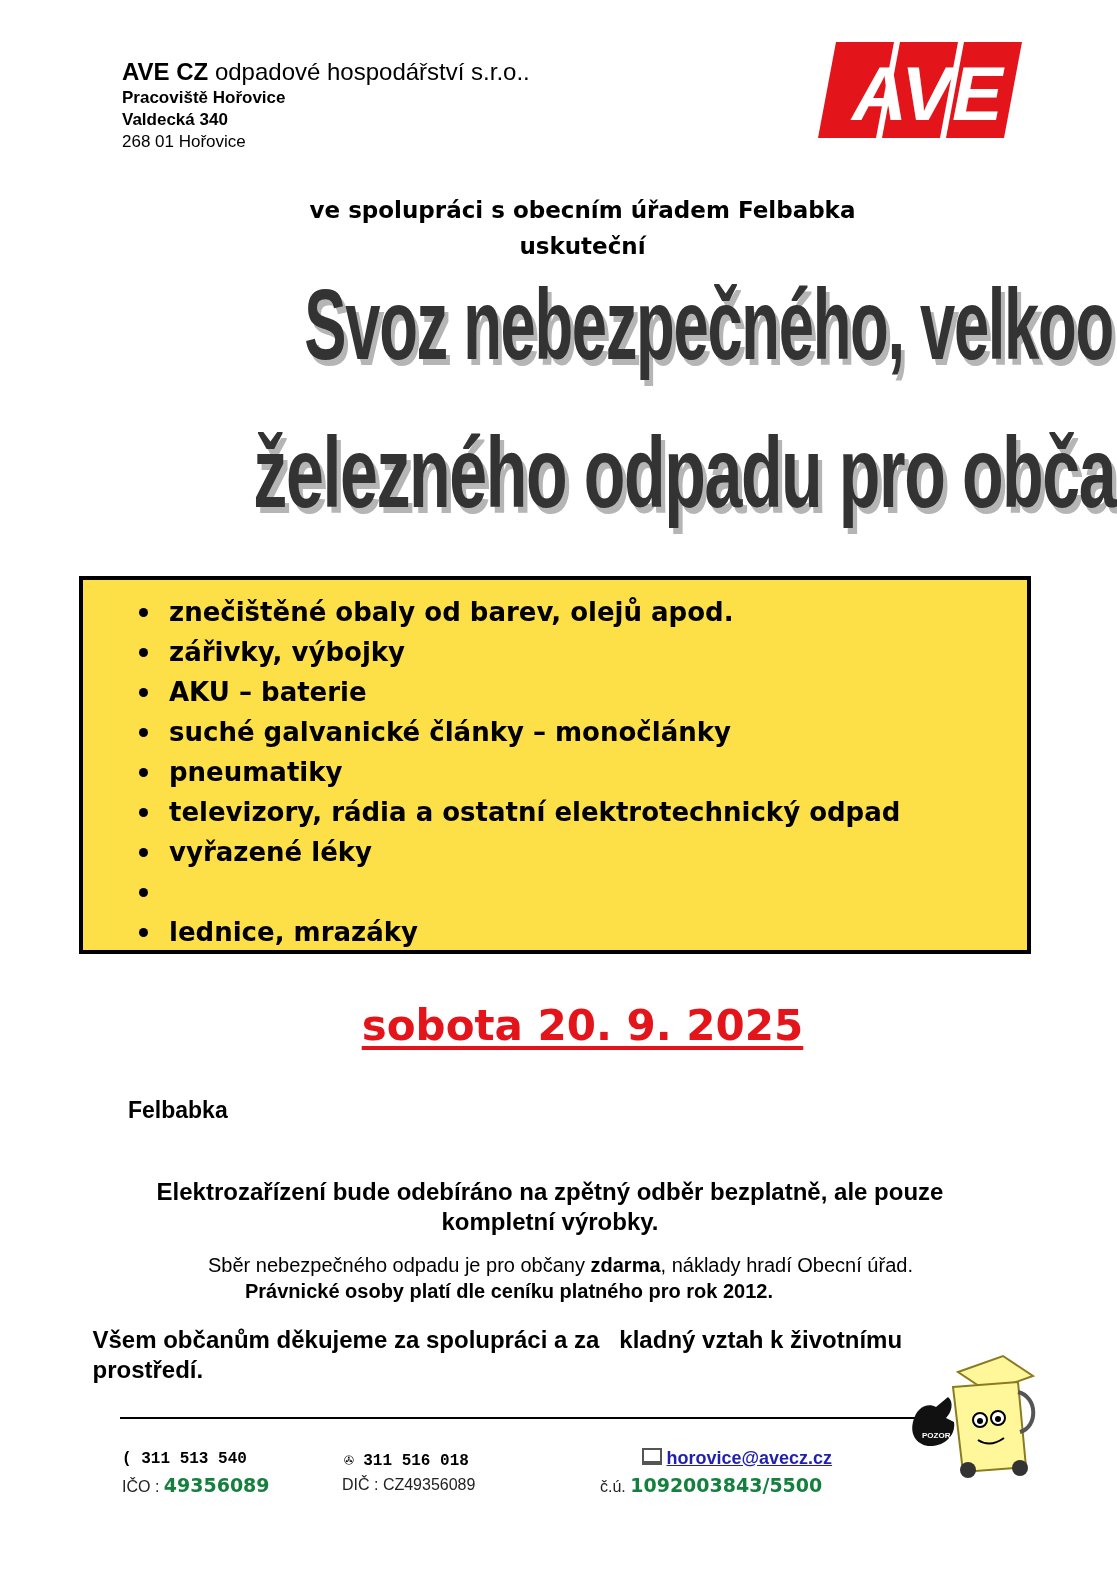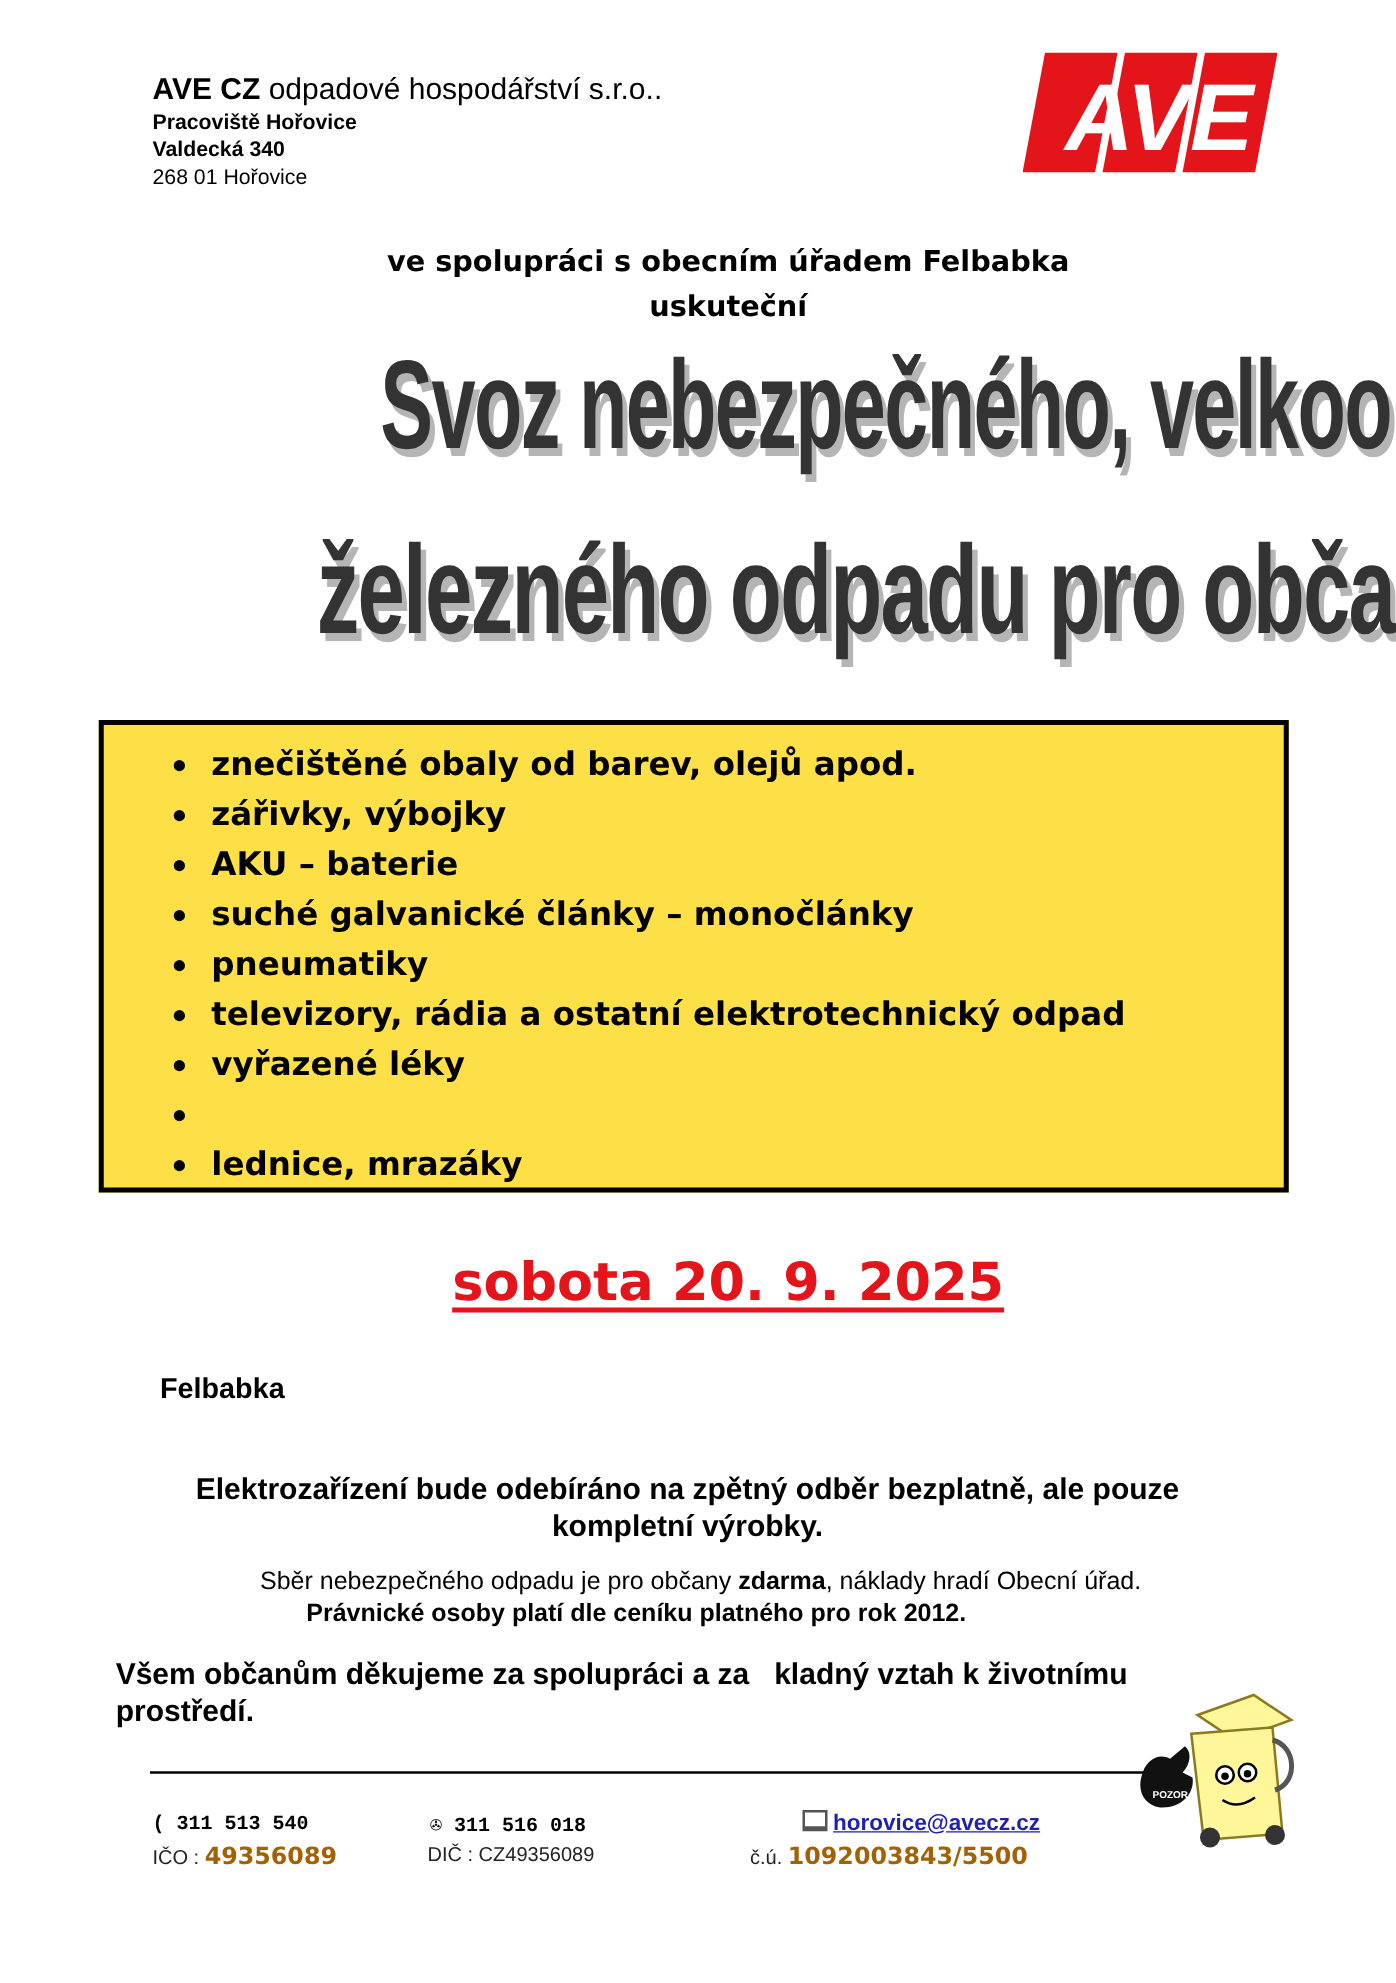--- a/index.html
+++ b/index.html
@@ -62,21 +62,21 @@
     .note1 { left: 208px; top: 1254px; font-size: 20px; }
     .note2 { left: 245px; top: 1280px; font-size: 20px; font-weight: bold; }
     .thanks { left: 0; width: 1085px; top: 1325px; text-align: left; font-weight: bold;
               font-size: 24px; line-height: 30px; }
 
     .rule { left: 120px; top: 1417px; width: 800px; height: 2px; background: #000; }
 
     
     .f-big { font-family: Liberation Mono, monospace; font-weight: bold; font-size: 16px; text-align: right; }
     .f-small { font-size: 16px; color: #222; }
-    .f-small b { font-family: "DejaVu Sans", sans-serif; font-size: 19px; color: #a16207; text-align: center; }
+    .f-small b { font-family: "DejaVu Sans", sans-serif; font-size: 19px; color: #15803d; text-align: center; }
     .email { color: #1f1fb0; text-decoration: underline; font-size: 18px; }
 
     .mascot { left: 908px; top: 1352px; width: 135px; height: 130px; }
   </style>
 </head>
 <body>
 
 <div class="abs company"><b>AVE CZ</b><span> odpadové hospodářství s.r.o..</span></div>
 <div class="abs addr bold" style="top:88px">Pracoviště Hořovice</div>
 <div class="abs addr bold" style="top:110px">Valdecká 340</div>

